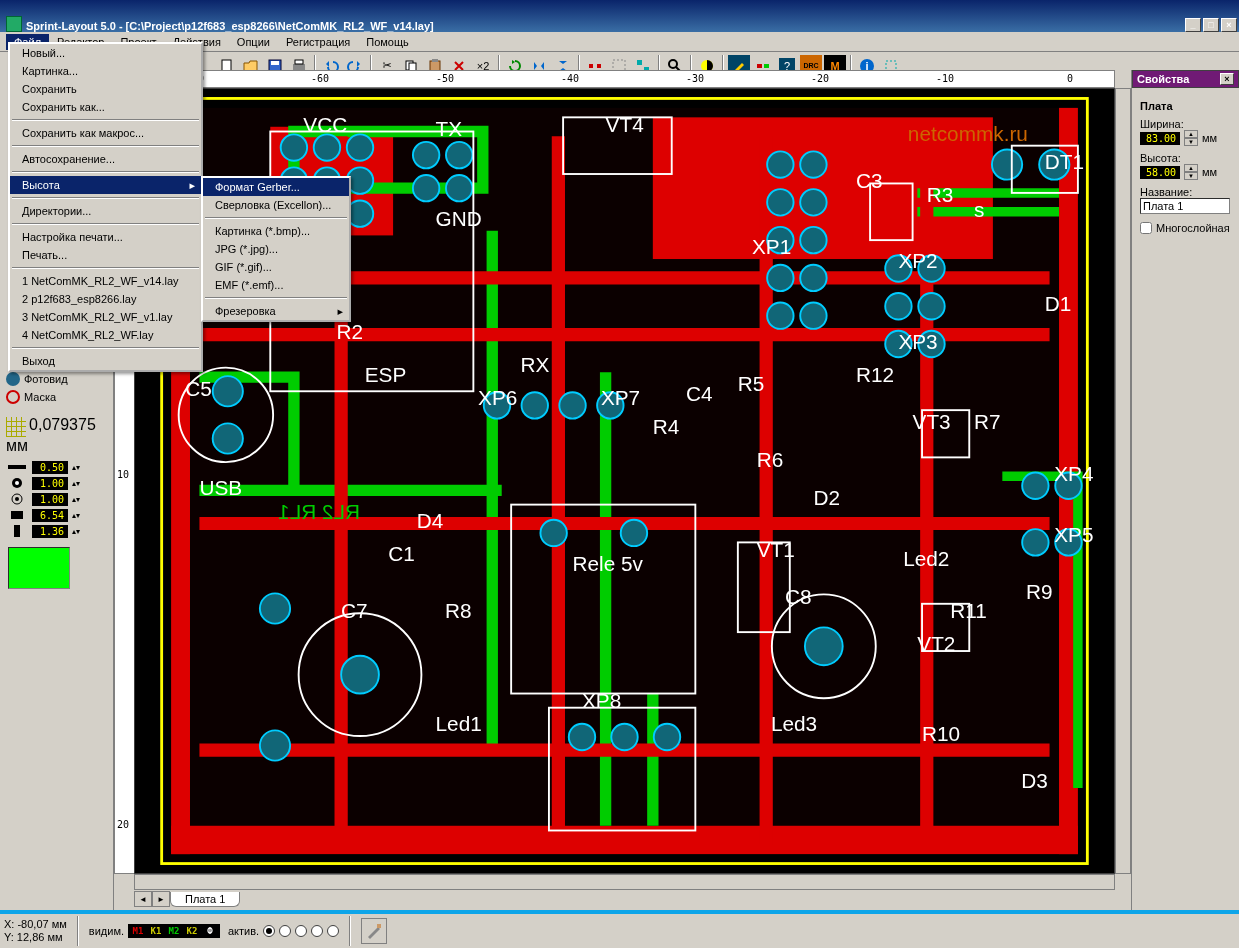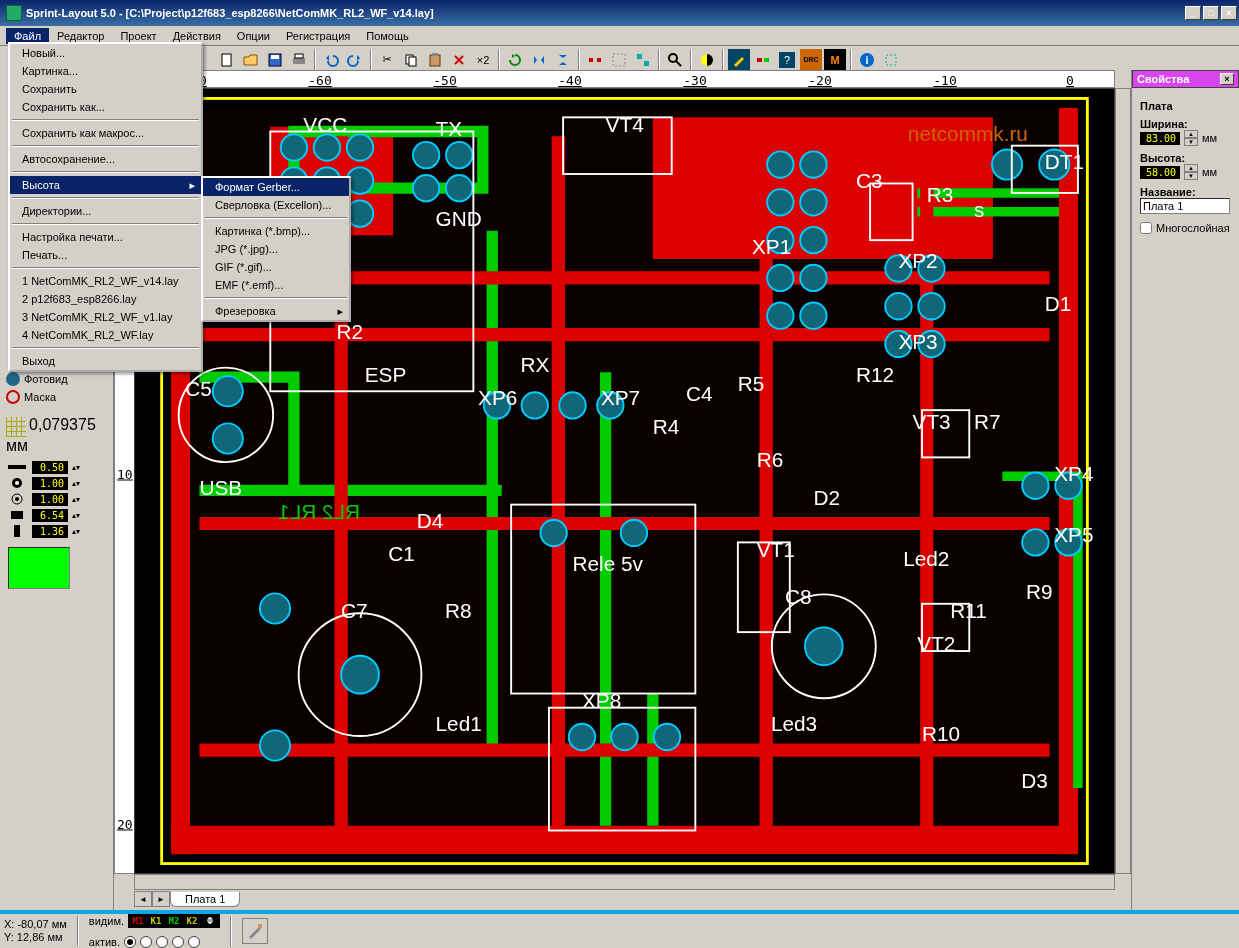--- a/index.html
+++ b/index.html
@@ -1,19 +1,19 @@
 <!DOCTYPE html>
 <html><head>
 <meta charset="utf-8">
 <style>
 * { box-sizing: border-box; margin: 0; padding: 0; font-family: Tahoma, "MS Sans Serif", sans-serif; }
 body { background: #d4d0c8; width: 1239px; height: 948px; overflow: hidden; position: relative; }
 
 
-.titlebar { height: 26px; background: linear-gradient(#0a246a,#3a6ea5); color:#fff; display:flex; align-items:center; padding:0 2px; }
+.titlebar { height: 32px; background: linear-gradient(#0a246a,#3a6ea5); color:#fff; display:flex; align-items:flex-end; padding:0 2px; }
 .titlebar .app-icon { width:16px; height:16px; background:#2a6; margin:0 4px; border:1px solid #063; }
 .titlebar .title { flex:1; font-size:11px; font-weight:bold; }
 .titlebar .winbtns { display:flex; gap:2px; }
 .titlebar .winbtn { width:16px; height:14px; background:#d4d0c8; border:1px solid #fff; border-right-color:#404040; border-bottom-color:#404040; font-size:9px; display:flex; align-items:center; justify-content:center; font-weight:bold; }
 
 
 .menubar { height:20px; background:#d4d0c8; display:flex; align-items:center; padding:0 6px; border-bottom:1px solid #808080; font-size:11px; }
 .menubar .mitem { padding:2px 8px; cursor:default; }
 .menubar .mitem.active { background:#0a246a; color:#fff; }
 
@@ -33,51 +33,51 @@
 .left-panel .grid-area { margin-top:6px; padding:4px 6px; }
 .left-panel .grid-swatch { width:20px; height:20px; background:repeating-linear-gradient(0deg,#aa0 0 1px,transparent 1px 5px),repeating-linear-gradient(90deg,#aa0 0 1px,transparent 1px 5px); display:inline-block; vertical-align:middle;}
 .left-panel .val { display:inline-block; background:#000; color:#ff0; font-family:monospace; font-size:10px; padding:1px 4px; min-width:36px; text-align:right; }
 .left-panel .dims .row { display:flex; align-items:center; gap:4px; padding:1px 6px; }
 .left-panel .dims .icon { width:22px; height:14px; }
 .left-panel .color-sample { width:62px; height:42px; background:#0f0; border:1px inset #808080; margin:8px; }
 
 .canvas-holder { flex:1; position:relative; background:#d4d0c8; }
 .ruler-h { position:absolute; top:0; left:20px; right:16px; height:18px; background:#fff; border:1px solid #808080; }
 .ruler-v { position:absolute; top:18px; left:0; width:23px; bottom:36px; background:#fff; border:1px solid #808080; }
-.ruler-h .tick, .ruler-v .tick { position:absolute; font-size:13px; font-family:monospace; color:#000;text-decoration:underline; }
+.ruler-h .tick, .ruler-v .tick { position:absolute; font-size:10px; font-family:monospace; color:#000; }
 .ruler-h .tick { top:2px; transform:translateX(-50%); }
 .ruler-v .tick { left:2px; transform:translateY(-50%); writing-mode:horizontal-tb; }
 .pcb-viewport { position:absolute; top:18px; left:20px; right:16px; bottom:36px; background:#000; border:1px solid #404040; overflow:hidden; }
 .pcb-svg { width:100%; height:100%; }
 .scroll-v { position:absolute; top:18px; right:0; width:16px; bottom:36px; background:#d4d0c8; border:1px solid #808080; }
 .scroll-h-area { position:absolute; left:0; right:0; bottom:0; height:36px; }
 .scroll-h { position:absolute; left:20px; right:16px; bottom:20px; height:16px; background:#d4d0c8; border:1px solid #808080; }
 .tab-area { position:absolute; left:20px; bottom:2px; height:18px; display:flex; align-items:center; font-size:11px; }
 .tab-area .tabbtn { width:18px; height:16px; background:#d4d0c8; border:1px solid #808080; display:flex; align-items:center; justify-content:center; font-size:8px; }
 .tab-area .tab { background:#fff; border:1px solid #808080; border-top:none; padding:1px 14px; border-radius:0 0 6px 6px; }
 
 .right-panel { width:108px; background:#d4d0c8; border-left:1px solid #808080; font-size:11px; padding:0; }
-.right-panel .panel-header { background:#d946ef; color:#fff; font-weight:bold; padding:2px 4px; display:flex; justify-content:space-between; align-items:center; border:1px solid #404040; }
+.right-panel .panel-header { background:#701a75; color:#fff; font-weight:bold; padding:2px 4px; display:flex; justify-content:space-between; align-items:center; border:1px solid #404040; }
 .right-panel .panel-header .x { background:#d4d0c8; color:#000; width:14px; height:12px; font-size:9px; text-align:center; border:1px solid #fff; border-right-color:#404040; border-bottom-color:#404040; }
 .right-panel .section { padding:12px 8px; }
 .right-panel .section .heading { font-weight:bold; margin-bottom:6px; }
-.right-panel label { display:block; margin-top:6px;font-weight:bold; }
+.right-panel label { display:block; margin-top:6px; }
 .right-panel .valrow { display:flex; align-items:center; gap:4px; }
 .right-panel .valrow .val { background:#000; color:#ff0; font-family:monospace; font-size:10px; padding:1px 4px; min-width:40px; text-align:right; }
 .right-panel .valrow .spin { width:14px; height:16px; display:flex; flex-direction:column; }
 .right-panel .valrow .spin div { flex:1; background:#d4d0c8; border:1px solid #808080; font-size:6px; text-align:center; line-height:6px; }
 .right-panel input[type=text] { width:90px; font-size:11px; border:1px inset #808080; padding:1px 2px; }
 .right-panel .cb { display:flex; align-items:center; gap:4px; margin-top:8px; }
 .right-panel .cb input { width:12px; height:12px; }
 
 
 .statusbar { position:absolute; left:0; right:0; bottom:0; height:38px; background:#d4d0c8; border-top:4px solid #0ea5e9; display:flex; align-items:center; font-size:11px; padding:0 4px; gap:10px; }
 .statusbar .coords { line-height:13px; font-family:Tahoma; }
 .statusbar .sep { width:2px; height:30px; border-left:1px solid #808080; border-right:1px solid #fff; }
-.statusbar .layers { display:flex; flex-direction:column; gap:8px; }
+.statusbar .layers { display:flex; flex-direction:row; gap:8px; }
 .statusbar .layers .lrow { display:flex; align-items:center; gap:4px; }
 .statusbar .layers .swatches { display:flex; background:#000; padding:1px; }
 .statusbar .layers .sw { width:18px; height:12px; font-size:9px; color:#fff; font-weight:bold; text-align:center; line-height:12px; font-family:monospace; }
 .statusbar .radios { display:flex; gap:4px; }
 .statusbar .radios .r { width:12px; height:12px; border:1px solid #404040; border-radius:50%; background:#fff; display:flex; align-items:center; justify-content:center;}
 .statusbar .radios .r.sel::after { content:""; width:6px; height:6px; background:#000; border-radius:50%;}
 .statusbar .statbtn { width:26px; height:26px; border:1px solid #808080; display:flex; align-items:center; justify-content:center; }
 
 
 .dropdown { position:absolute; background:#d4d0c8; border:2px outset #fff; font-size:11px; box-shadow:2px 2px 3px rgba(0,0,0,.4); z-index:100; }

